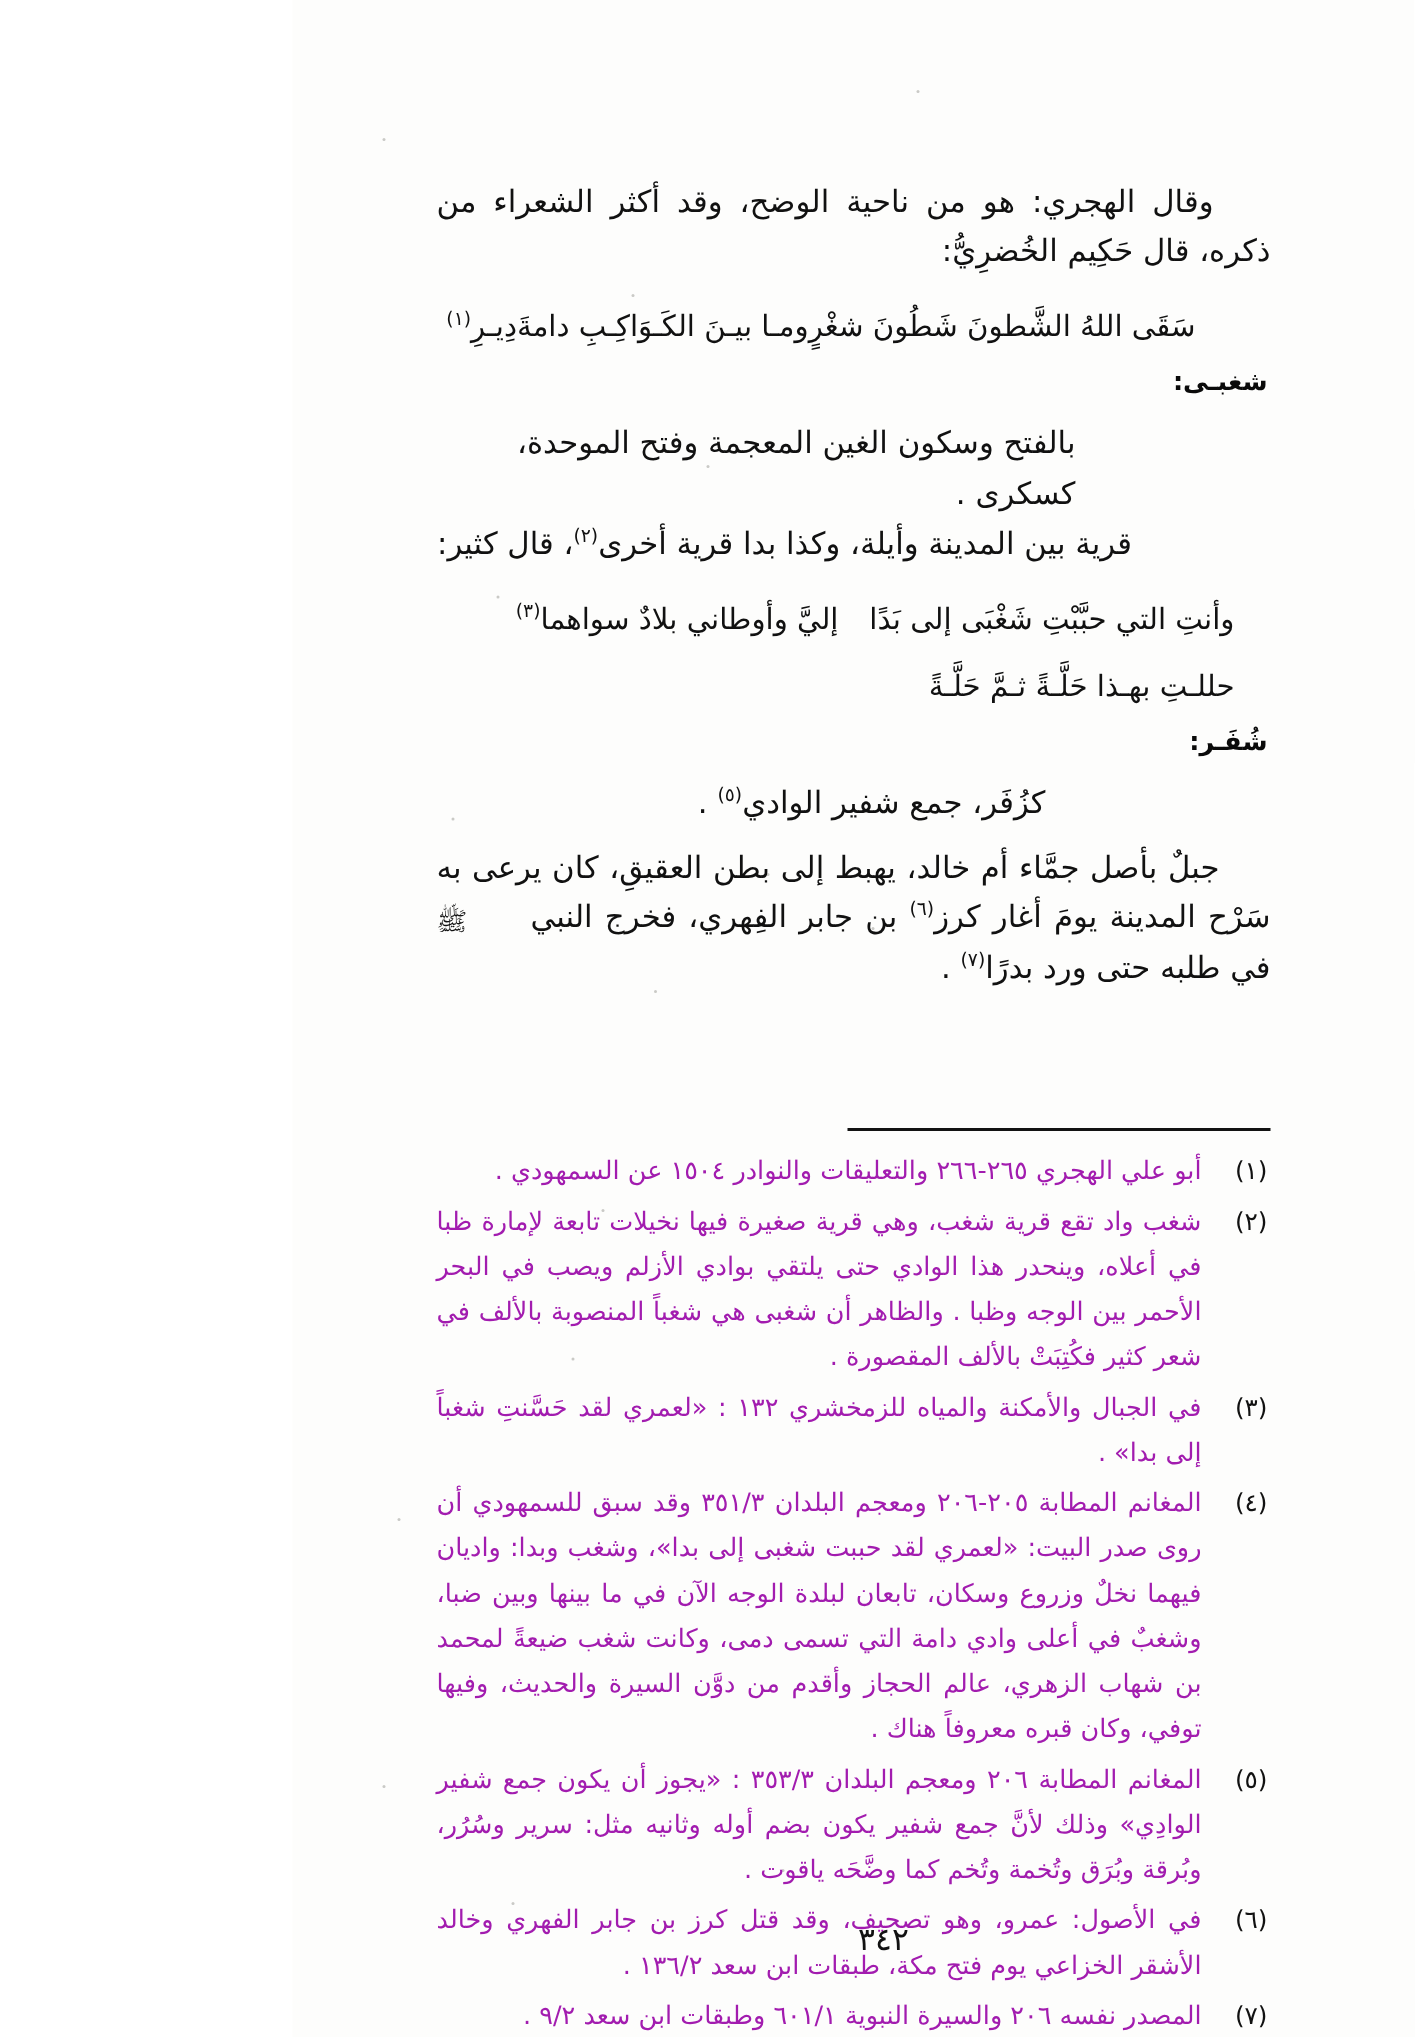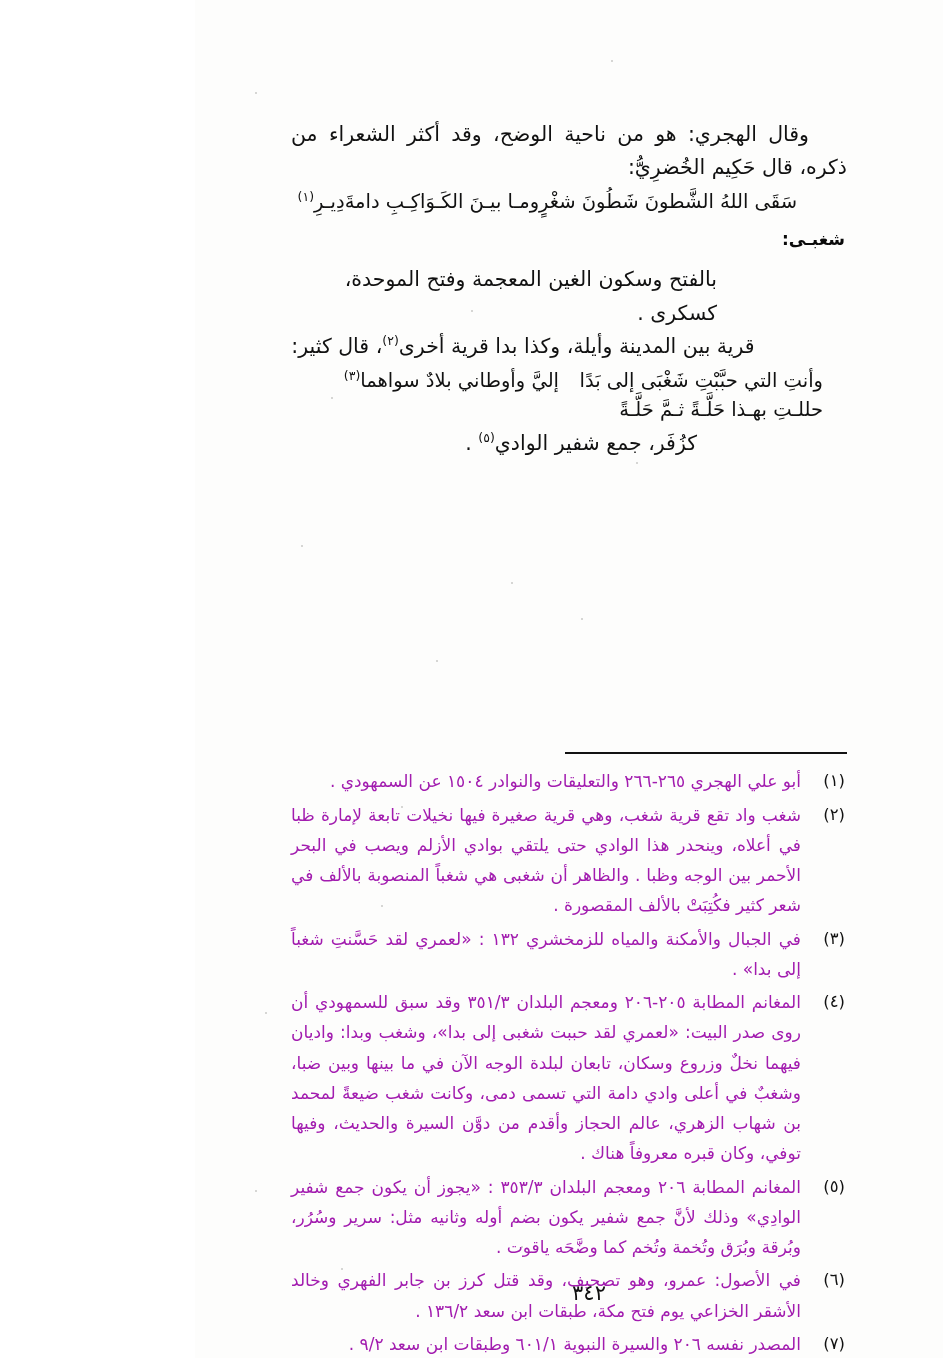--- a/index.html
+++ b/index.html
@@ -62,20 +62,21 @@
     font-size: 19.5px;
     color: #111111;
     margin: 6px 0;
     padding-right: 24px;
     padding-left: 4px;
   }
   .hemistich-a {
     width: 300px;
     text-align: right;
     white-space: nowrap;
+    margin-top: 16px;
   }
   .hemistich-b {
     width: 300px;
     text-align: right;
     white-space: nowrap;
   }
   .verse-1 { padding-right: 50px; }
   .fn-ref {
     font-size: 12.5px;
     vertical-align: super;
@@ -196,23 +197,25 @@
 
     <div class="verse-line">
       <span class="hemistich-a">وأنتِ التي حبَّبْتِ شَغْبَى إلى بَدًا</span>
       <span class="hemistich-b"><span>إليَّ  وأوطاني  بلادٌ  سواهما</span><span class="fn-ref">(٣)</span></span>
     </div>
 
     <div class="verse-line">
       <span class="hemistich-a">حللـتِ بهـذا حَلَّـةً ثـمَّ حَلَّـةً</span>
     </div>
 
+    <div class="headword"><span>شُفَـر</span><span>:</span></div>
 
     <p class="body-text gloss-ind"><span>كزُفَر، جمع شفير الوادي</span><span class="fn-ref">(٥)</span><span> .</span></p>
 
+    <p class="body-text para-indent para-block"><span>جبلٌ بأصل جمَّاء أم خالد، يهبط إلى بطن العقيقِ، كان يرعى به سَرْح المدينة يومَ أغار كرز</span><span class="fn-ref">(٦)</span><span> بن جابر الفِهري، فخرج النبي </span><span class="sallallahu">ﷺ</span><span> في طلبه حتى ورد بدرًا</span><span class="fn-ref">(٧)</span><span> .</span></p>
 
   </div>
 
   <div class="notes">
     <div class="notes-rule"></div>
 
     <div class="note">
       <span class="note-num">(١)</span>
       <span class="note-body">أبو علي الهجري ٢٦٥-٢٦٦ والتعليقات والنوادر ١٥٠٤ عن السمهودي .</span>
     </div>

